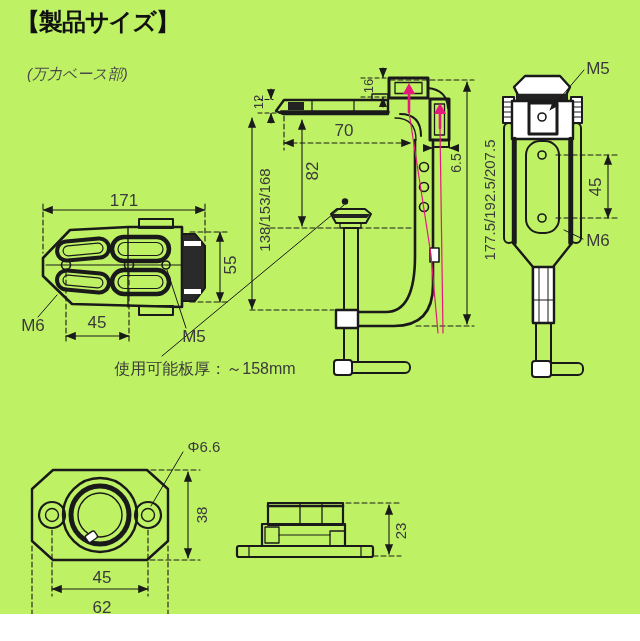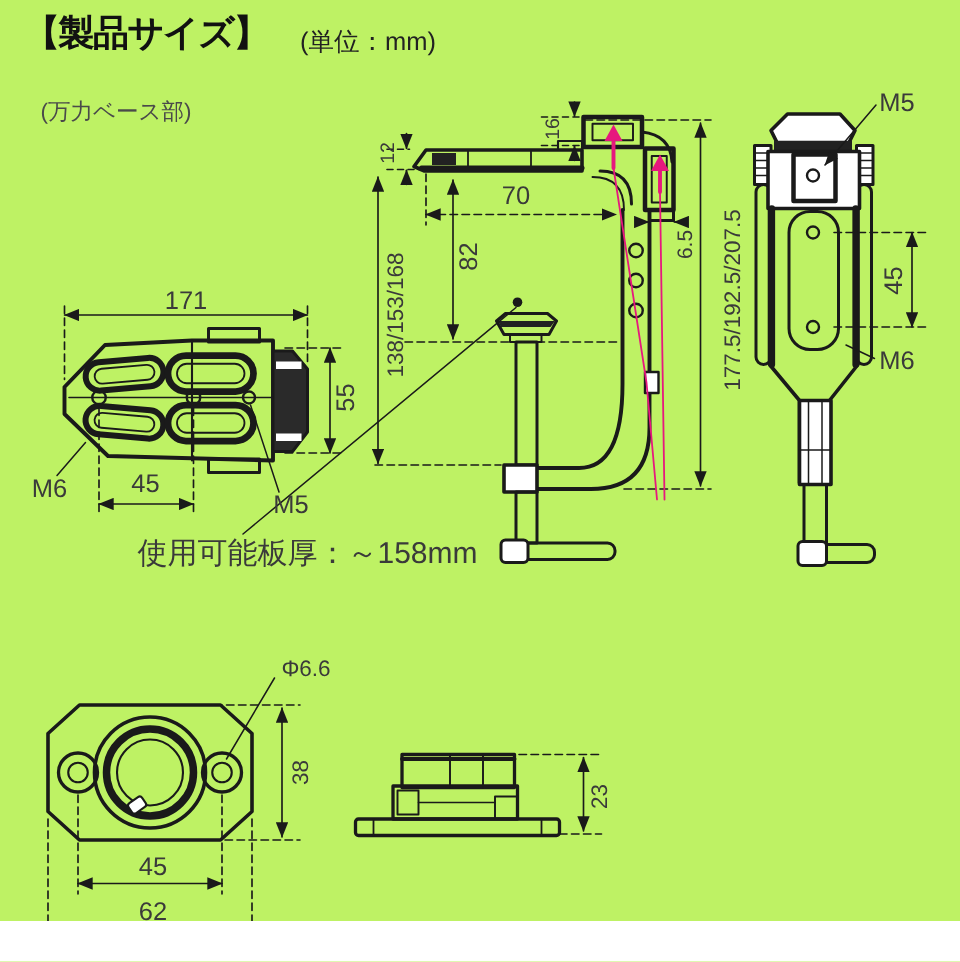--- a/index.html
+++ b/index.html
@@ -4,26 +4,26 @@
 <style>
   html,body{margin:0;padding:0;background:#fff;}
   #canvas{position:relative;width:640px;height:614px;background:#bef264;overflow:hidden;
           font-family:"Liberation Sans",sans-serif;}
   #art{position:absolute;left:0;top:0;}
   .txt{position:absolute;white-space:nowrap;color:#3a3a3a;}
   .dim{transform:translate(-50%,-50%);}
   .vdim{transform:translate(-50%,-50%) rotate(-90deg);}
   .title{color:#111;font-weight:700;font-size:24px;letter-spacing:-1px;}
   .unit{color:#222;font-size:17px;}
-  .seclbl{color:#4a4a4a;font-size:15px;}
+  .seclbl{color:#4a4a4a;font-size:15px;font-style:italic;}
   .f17{font-size:17px;}
   .f15{font-size:15px;}
   .f14{font-size:14px;}
   .f13{font-size:13px;}
-  .note{font-size:20px;color:#3a3a3a;}
+  .note{font-size:16px;color:#3a3a3a;}
   .raillbl{font-size:15px;line-height:19px;color:#e6187e;}
 </style>
 </head>
 <body>
 
 <div id="canvas">
 
 <svg id="art" width="640" height="641" viewBox="0 0 640 641">
   <defs>
     <marker id="ah" viewBox="0 0 10 8" refX="9.5" refY="4" markerWidth="9.5" markerHeight="7.5" orient="auto-start-reverse">
@@ -231,21 +231,20 @@
     <line x1="300" y1="503" x2="300" y2="525" stroke-width="1.3"></line>
     <line x1="322" y1="503" x2="322" y2="525" stroke-width="1.3"></line>
 
     <line x1="346" y1="503" x2="401" y2="503" stroke-width="1.1" stroke-dasharray="5 3"></line>
     <line x1="373" y1="556" x2="401" y2="556" stroke-width="1.1" stroke-dasharray="5 3"></line>
     <line x1="389" y1="505" x2="389" y2="554" stroke-width="1.1" marker-start="url(#ah)" marker-end="url(#ah)"></line>
   </g>
 </svg>
 
   <span class="txt title" style="left:16px;top:6px;">【製品サイズ】</span>
-  <span class="txt unit" style="left:200px;top:16px;">(単位：mm)</span>
   <span class="txt seclbl" style="left:27px;top:65px;">(万力ベース部)</span>
 
   <span class="txt dim f17" style="left:124px;top:201px;">171</span>
   <span class="txt vdim f17" style="left:231px;top:265px;">55</span>
   <span class="txt dim f17" style="left:97px;top:323px;">45</span>
   <span class="txt dim f17" style="left:33px;top:326px;">M6</span>
   <span class="txt dim f17" style="left:194px;top:337px;">M5</span>
 
   <span class="txt vdim f13" style="left:258px;top:102px;">12</span>
   <span class="txt vdim f13" style="left:368px;top:86px;">16</span>

